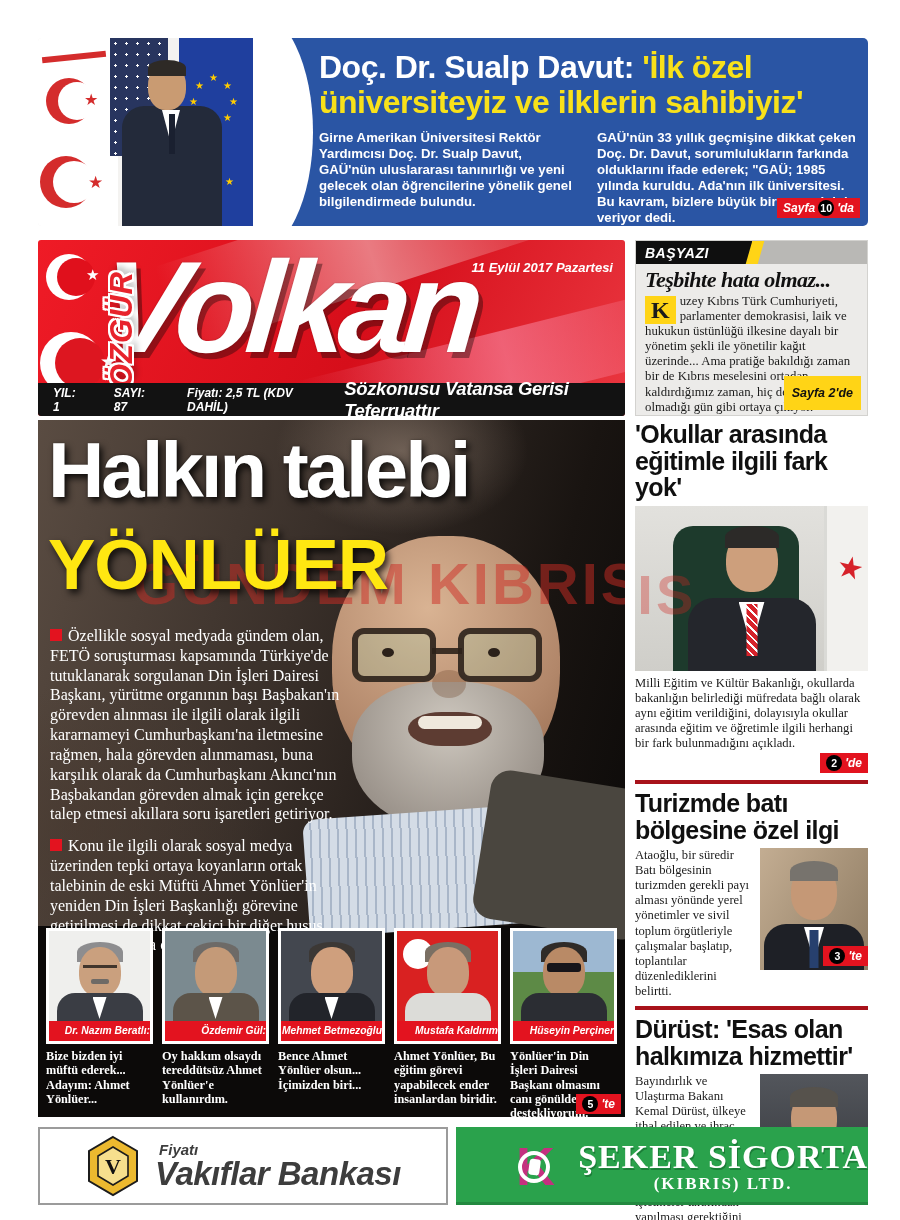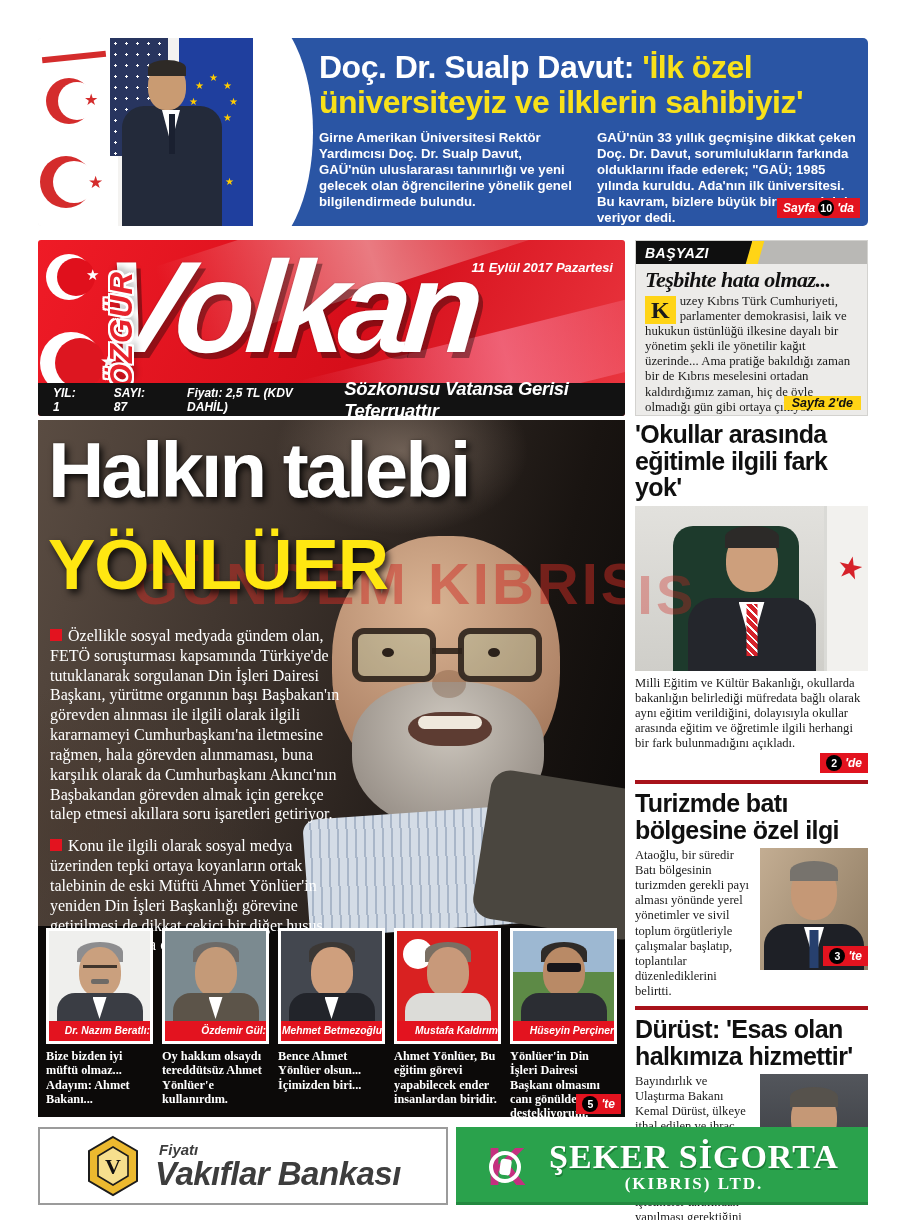--- a/index.html
+++ b/index.html
@@ -72,21 +72,21 @@
   .b-strip{position:relative;height:23px;background:#b9b8b5;}
   .b-tab{position:absolute;left:0;top:0;height:23px;width:116px;background:#0f0f0f;color:#fff;
     display:flex;align-items:center;padding-left:9px;font-style:italic;font-weight:800;font-size:14px;letter-spacing:.5px;}
   .b-tab::after{content:'';position:absolute;right:-9px;top:0;height:100%;width:12px;background:var(--badge-yellow);transform:skewX(-16deg);}
   .b-title{font-family:"Liberation Serif",serif;font-style:italic;font-weight:700;font-size:22px;
     margin:3px 9px 1px;color:#101010;letter-spacing:-0.5px;}
   .b-body{padding:0 9px;font-family:"Liberation Serif",serif;font-size:12.8px;line-height:1.18;color:#1b1b1b;}
   .b-drop{float:left;background:var(--badge-yellow);font-weight:700;font-size:24px;line-height:1;
     padding:2px 6px;margin:2px 4px 0 0;font-family:"Liberation Serif",serif;}
   .b-badge{right:6px;bottom:5px;background:var(--badge-yellow);color:#101010;
-    font-style:italic;font-weight:800;font-size:12.5px;padding:0 8px;}
+    font-style:italic;font-weight:800;font-size:12.5px;padding:10px 8px;}
 
   
   .lead{top:420px;left:38px;width:587px;height:697px;background:#0c0a09;overflow:hidden;}
   .lead-photo{left:0;top:0;width:100%;height:506px;
     background:
       radial-gradient(180px 120px at 62% 6%, rgba(160,140,125,.55), transparent 70%),
       radial-gradient(260px 200px at 8% 80%, rgba(70,55,45,.5), transparent 70%),
       linear-gradient(105deg,#5a4c42 0%,#3a302a 42%,#191411 78%,#0c0a09 100%);}
   .portrait{left:252px;top:116px;width:335px;height:390px;}
   .p-head{left:42px;top:0;width:228px;height:258px;border-radius:47%;
@@ -162,21 +162,21 @@
   .ph-badge{position:absolute;right:0;bottom:4px;}
   .after-badge{display:flex;justify-content:flex-end;margin-top:2px;}
 
   
   .ad-left{top:1127px;left:38px;width:410px;height:78px;background:#fff;border:2px solid #9b9b9b;
     display:flex;align-items:center;justify-content:center;gap:14px;}
   .vb-text{color:#3d3d3d;font-style:italic;font-weight:700;line-height:1;}
   .vb-top{font-size:15px;margin-left:4px;}
   .vb-name{font-size:33px;letter-spacing:-0.5px;}
   .ad-right{top:1127px;left:456px;width:412px;height:78px;background:var(--green);
-    display:flex;align-items:center;justify-content:center;gap:12px;box-shadow:inset 0 -3px 0 rgba(0,0,0,.15);}
+    display:flex;align-items:center;justify-content:flex-end;gap:12px;box-shadow:inset 0 -3px 0 rgba(0,0,0,.15);}
   .sk-text{color:#fff;text-align:center;font-family:"Liberation Serif",serif;line-height:1.05;}
   .sk-name{font-weight:700;font-size:34px;letter-spacing:1px;text-shadow:1px 2px 0 rgba(0,60,20,.35);}
   .sk-sub{font-weight:700;font-size:17px;letter-spacing:2px;}
 </style>
 </head>
 <body>
 
 <div class="page">
 
   <div class="abs banner">
@@ -286,21 +286,21 @@
           <div class="pp g" style="--bg:#efefed;--skin:#caa07e;--hair:#8d8d8f;--suit:#3a3d44">
             <i class="hair"></i>
               <i class="head"></i>
             <i class="glasses"></i>
               <i class="must"></i>
             <i class="torso"></i>
               <i class="shirt"></i>
           </div>
           <div class="band">Dr. Nazım Beratlı:</div>
         </div>
-        <div class="quote">Bize bizden iyi müftü olmaz... Adayım: Ahmet Bakanı...</div>
+        <div class="quote">Bize bizden iyi müftü ederek... Adayım: Ahmet Yönlüer...</div>
       </div>
       <div class="card">
         <div class="frame">
           <div class="pp" style="--bg:#7b8a90;--skin:#c49a78;--hair:#6d6a67;--suit:#5c5449">
             <i class="hair"></i>
               <i class="head"></i>
             <i class="torso"></i>
               <i class="shirt"></i>
           </div>
           <div class="band">Özdemir Gül:</div>

